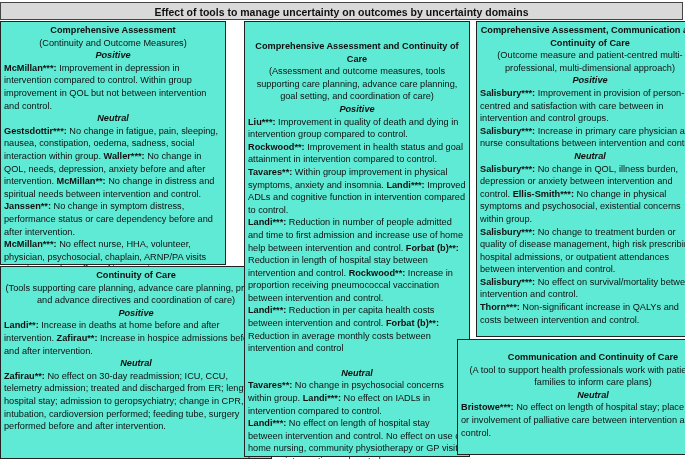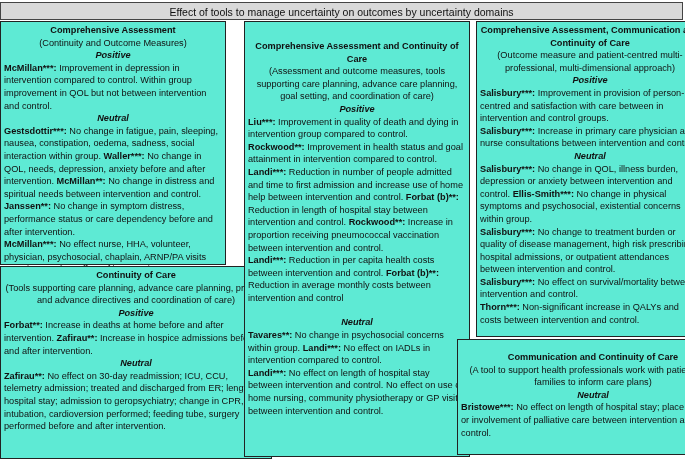--- a/index.html
+++ b/index.html
@@ -1,19 +1,19 @@
 <!DOCTYPE html>
 <html><head>
 <meta charset="utf-8">
 <style>
   html, body { margin:0; padding:0; background:#ffffff; }
   body { width:685px; height:459px; position:relative; overflow:hidden;
          font-family:"Liberation Sans", sans-serif; color:#111; font-size:9.2px; line-height:12.6px; }
   .title-bar { position:absolute; left:0; top:2px; width:683px; height:18px; background:#d9d9d9;
-               border:1px solid #444; text-align:center; font-weight:normal; font-size:10.5px; line-height:18px; box-sizing:border-box; }
+               border:1px solid #444; text-align:center; font-weight:bold; font-size:10.5px; line-height:18px; box-sizing:border-box; }
   .box { position:absolute; border:1.6px solid #222; box-sizing:border-box; padding:2px 3px 0 3px; background:#5eead4; }
   .h { text-align:center; font-weight:bold; }
   .sub { text-align:center; }
   .cat { text-align:center; font-weight:bold; font-style:italic; }
   p { margin:0; }
   b { font-weight:bold;margin-top:28px; }
   #b1 { left:0; top:21px; width:226px; height:244px; }
   #b2 { left:0; top:266px; width:272px; height:193px; }
   #b3 { left:244px; top:21px; width:226px; height:436px; padding-top:18px; }
   #b4 { left:476px; top:21px; width:228px; height:316px; }
@@ -34,30 +34,31 @@
     <p><b>Gestsdottir***:</b><span> No change in fatigue, pain, sleeping, nausea, constipation, oedema, sadness, social interaction within group. </span><b>Waller***:</b><span> No change in QOL, needs, depression, anxiety before and after intervention. </span><b>McMillan**:</b><span> No change in distress and spiritual needs between intervention and control. </span><b>Janssen**:</b><span> No change in symptom distress, performance status or care dependency before and after intervention.</span></p>
     <p><b>McMillan***:</b><span> No effect nurse, HHA, volunteer, physician, psychosocial, chaplain, ARNP/PA visits over time; and no effect of intervention status.</span></p>
     <p><b>McMillan***:</b><span> No effect on carer outcomes of support received, depression, and spiritual needs between intervention and control.</span></p>
     <div class="cat">Negative</div>
     <p><b>Gestsdottir***:</b><span> Worsened within group appetite, nutritional intake, SOB, dry mouth, ADLs and cognitive function.</span></p>
   </div>
 <div class="box" id="b2">
     <div class="h">Continuity of Care</div>
     <div class="sub">(Tools supporting care planning, advance care planning, present and advance directives and coordination of care)</div>
     <div class="cat">Positive</div>
-    <p><b>Forbat**:</b><span> Increase in deaths at home before and after intervention. </span><b>Zafirau**:</b><span> Increase in hospice admissions before and after intervention.</span></p>
+    <p><b>Landi**:</b><span> Increase in deaths at home before and after intervention. </span><b>Zafirau**:</b><span> Increase in hospice admissions before and after intervention.</span></p>
     <div class="cat">Neutral</div>
     <p><b>Zafirau**:</b><span> No effect on 30-day readmission; ICU, CCU, telemetry admission; treated and discharged from ER; length of hospital stay; admission to geropsychiatry; change in CPR, intubation, cardioversion performed; feeding tube, surgery performed before and after intervention.</span></p>
   </div>
 <div class="box" id="b3">
     <div class="h">Comprehensive Assessment and Continuity of Care</div>
     <div class="sub">(Assessment and outcome measures, tools supporting care planning, advance care planning, goal setting, and coordination of care)</div>
     <div class="cat">Positive</div>
     <p><b>Liu***:</b><span> Improvement in quality of death and dying in intervention group compared to control.</span></p>
     <p><b>Rockwood**:</b><span> Improvement in health status and goal attainment in intervention compared to control.</span></p>
+    <p><b>Tavares**:</b><span> Within group improvement in physical symptoms, anxiety and insomnia. </span><b>Landi***:</b><span> Improved ADLs and cognitive function in intervention compared to control.</span></p>
     <p><b>Landi***:</b><span> Reduction in number of people admitted and time to first admission and increase use of home help between intervention and control. </span><b>Forbat (b)**:</b><span> Reduction in length of hospital stay between intervention and control. </span><b>Rockwood**:</b><span> Increase in proportion receiving pneumococcal vaccination between intervention and control.</span></p>
     <p><b>Landi***:</b><span> Reduction in per capita health costs between intervention and control. </span><b>Forbat (b)**:</b><span> Reduction in average monthly costs between intervention and control</span></p>
     <div class="gap"></div>
     <div class="cat">Neutral</div>
     <p><b>Tavares**:</b><span> No change in psychosocial concerns within group. </span><b>Landi***:</b><span> No effect on IADLs in intervention compared to control.</span></p>
     <p><b>Landi***:</b><span> No effect on length of hospital stay between intervention and control. No effect on use of home nursing, community physiotherapy or GP visits between intervention and control.</span></p>
   </div>
 <div class="box" id="b4">
     <div class="h">Comprehensive Assessment, Communication and Continuity of Care</div>
     <div class="sub">(Outcome measure and patient-centred multi-professional, multi-dimensional approach)</div>

